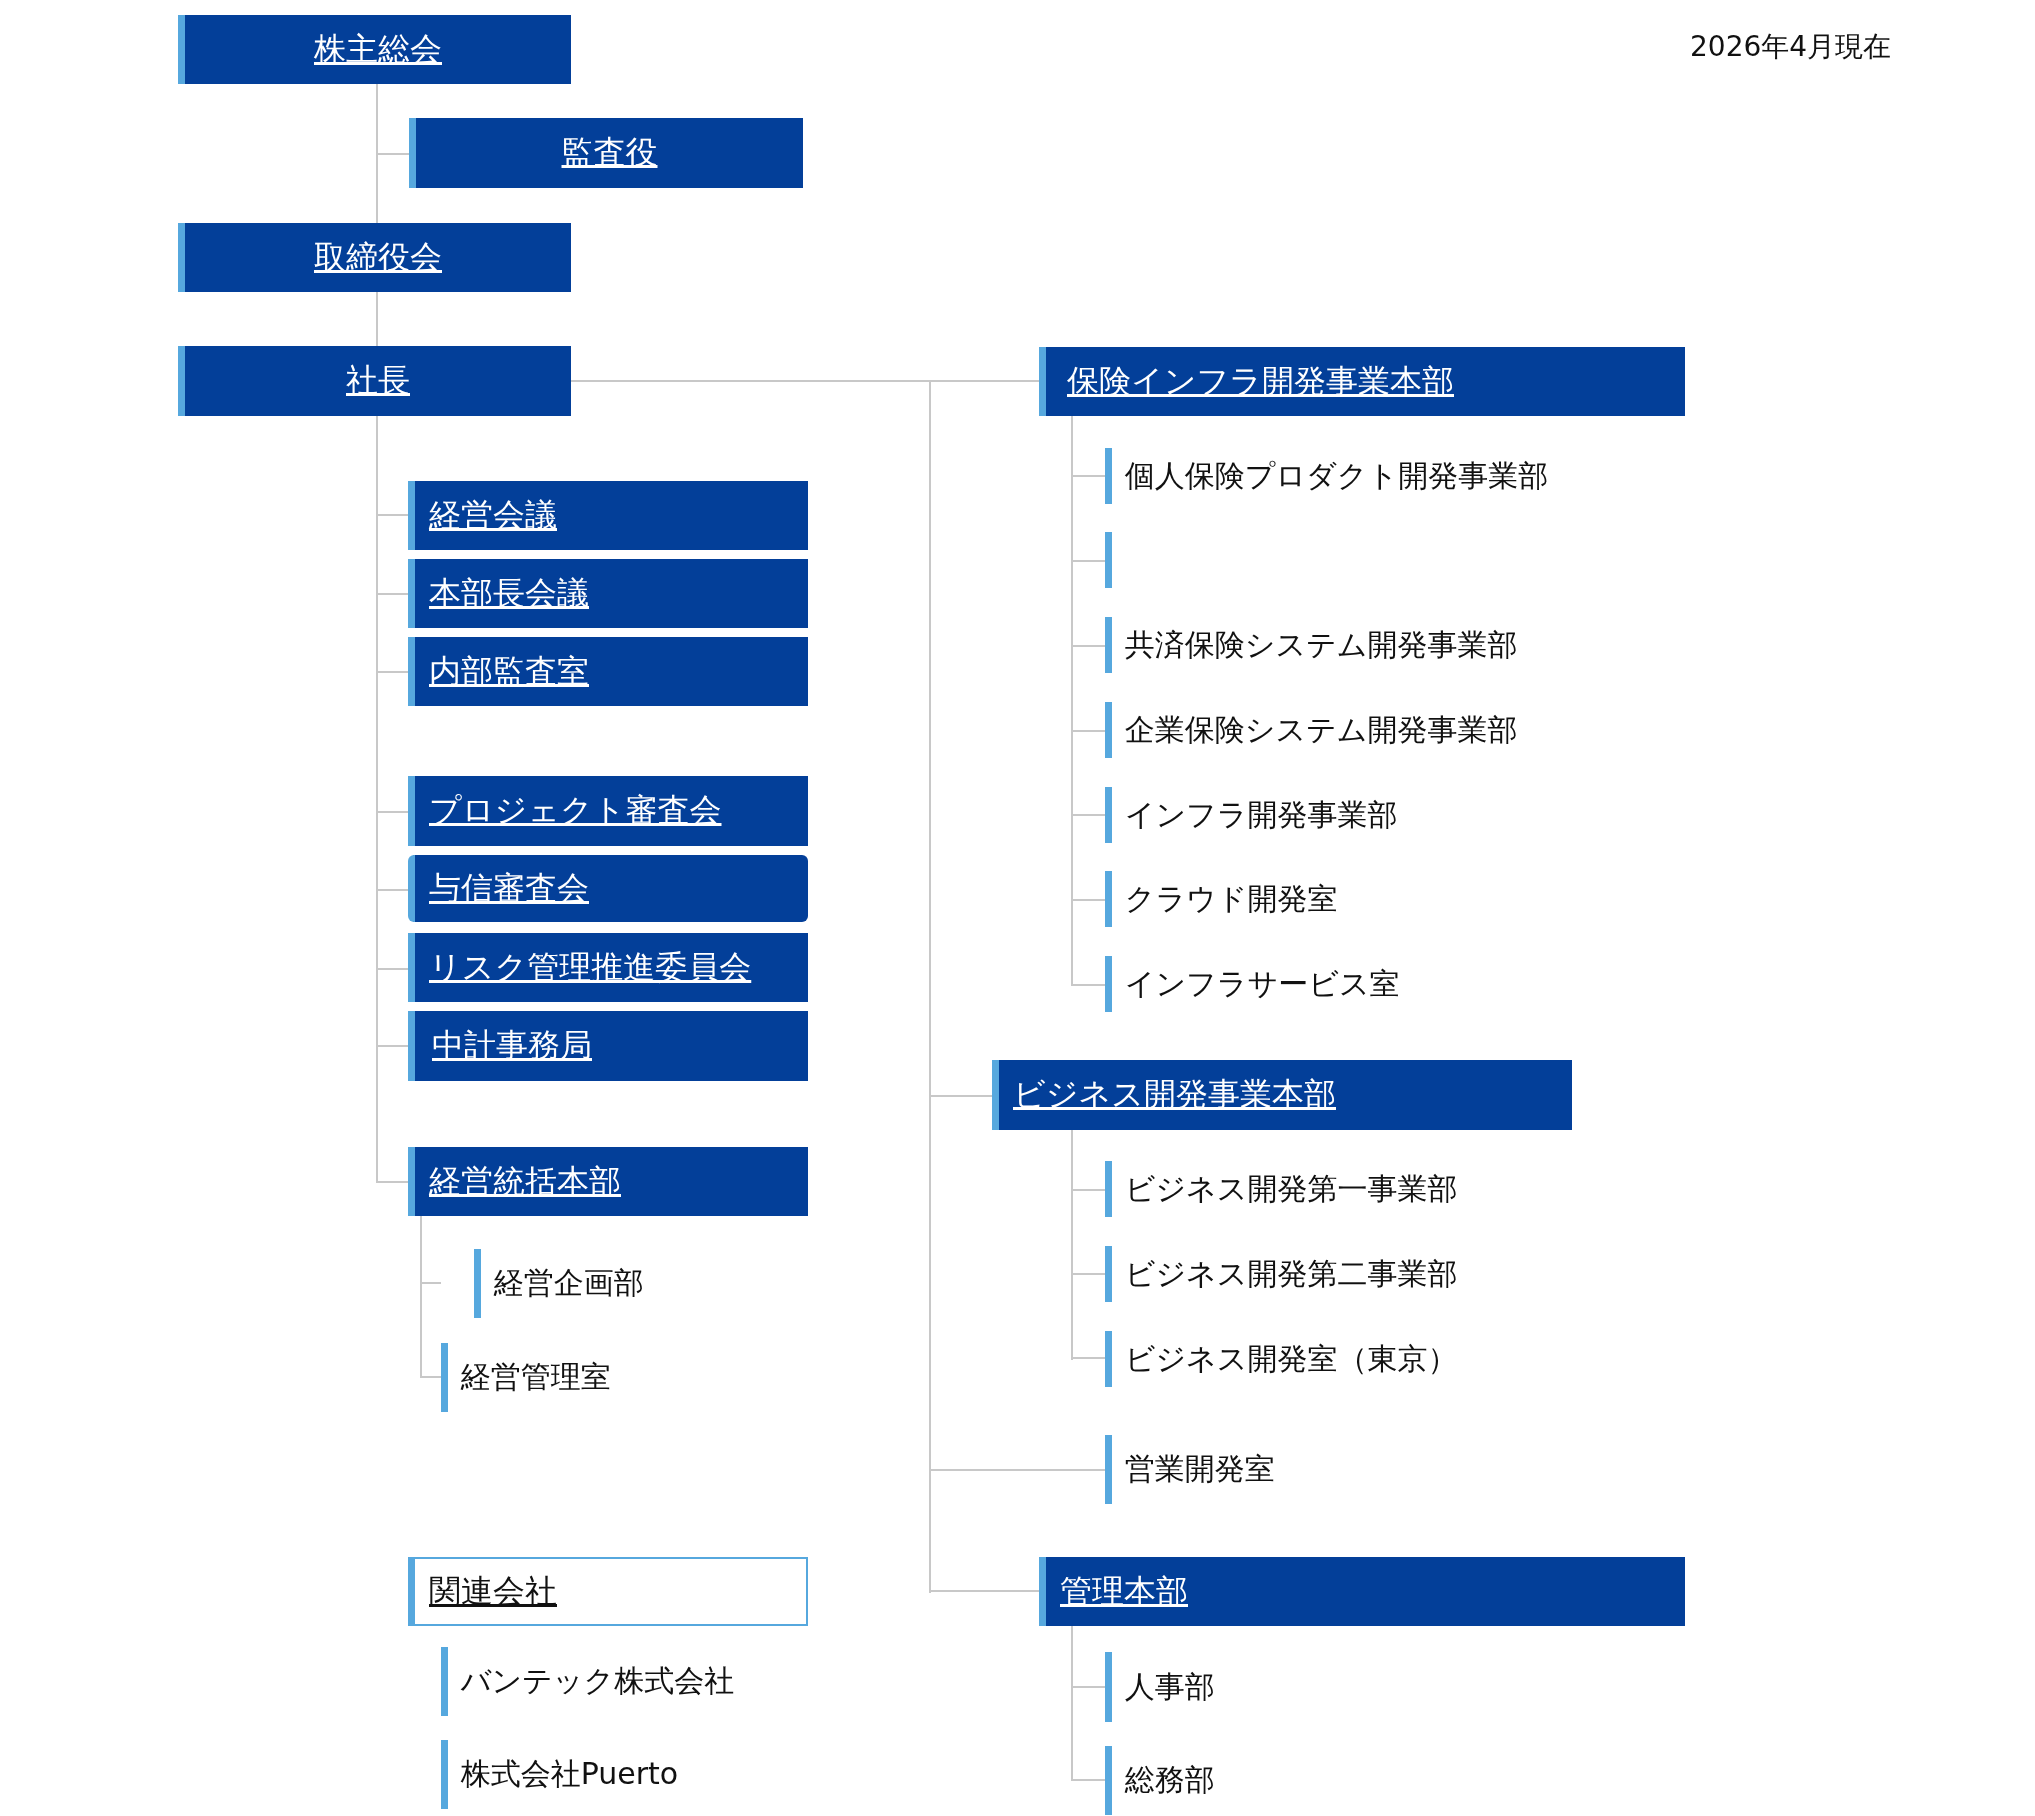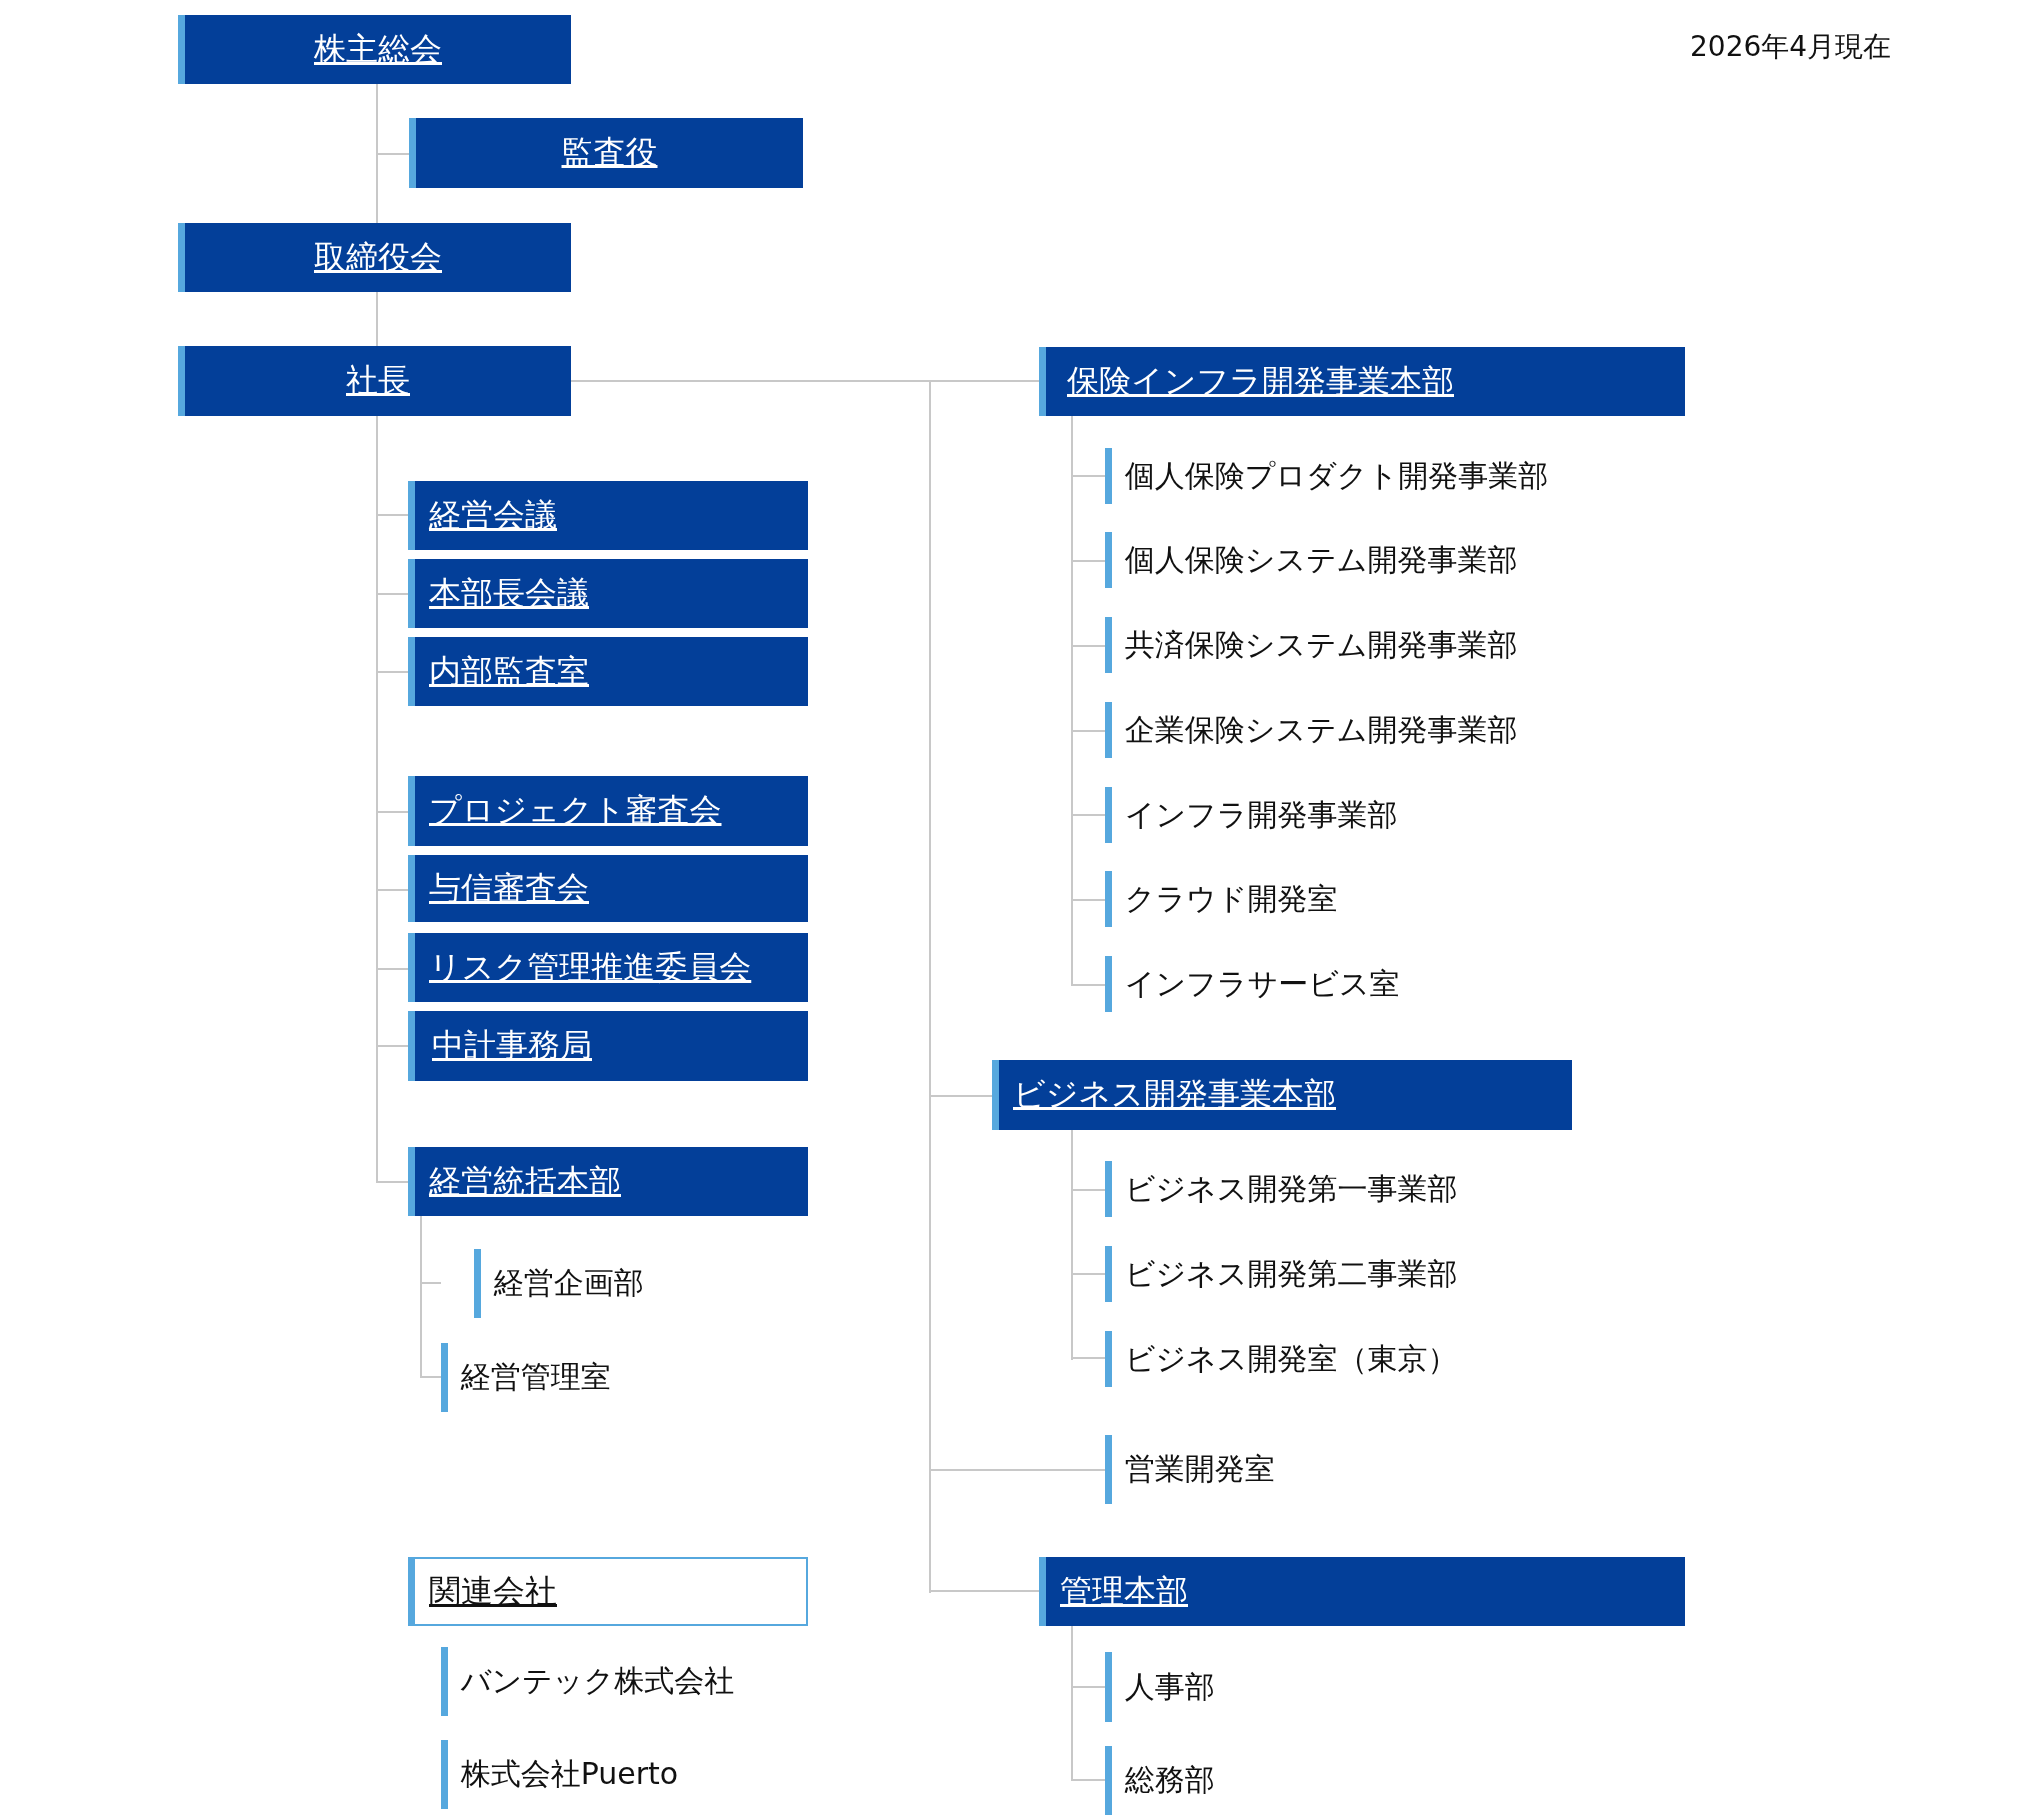--- a/index.html
+++ b/index.html
@@ -82,21 +82,21 @@
 <div class="box left" style="left:408px; top:559px; width:400px; height:69px;">
   <span>本部長会議</span>
 </div>
 <div class="box left" style="left:408px; top:637px; width:400px; height:69px;">
   <span>内部監査室</span>
 </div>
 
 <div class="box left" style="left:408px; top:776px; width:400px; height:70px;">
   <span>プロジェクト審査会</span>
 </div>
-<div class="box left" style="left:408px; top:855px; width:400px; height:67px;">
+<div class="box left" style="left:408px; top:855px; width:400px; height:67px;border-radius:6px;">
   <span>与信審査会</span>
 </div>
 <div class="box left" style="left:408px; top:933px; width:400px; height:69px;">
   <span>リスク管理推進委員会</span>
 </div>
 <div class="box left" style="left:408px; top:1011px; width:400px; height:70px;padding-left:17px;">
   <span>中計事務局</span>
 </div>
 
 <div class="box left" style="left:408px; top:1147px; width:400px; height:69px;">
@@ -125,21 +125,20 @@
 
 <div class="box left" style="left:1039px; top:347px; width:646px; height:69px; padding-left:21px;">
   <span>保険インフラ開発事業本部</span>
 </div>
 <div class="item" style="left:1105px; top:448px; height:56px;">
   <span class="bar"></span>
   <span class="label">個人保険プロダクト開発事業部</span>
 </div>
 <div class="item" style="left:1105px; top:532px; height:56px;">
   <span class="bar"></span>
-  <span class="label">個人保険システム開発事業部</span>
 </div>
 <div class="item" style="left:1105px; top:617px; height:56px;">
   <span class="bar"></span>
   <span class="label">共済保険システム開発事業部</span>
 </div>
 <div class="item" style="left:1105px; top:702px; height:56px;">
   <span class="bar"></span>
   <span class="label">企業保険システム開発事業部</span>
 </div>
 <div class="item" style="left:1105px; top:787px; height:56px;">

